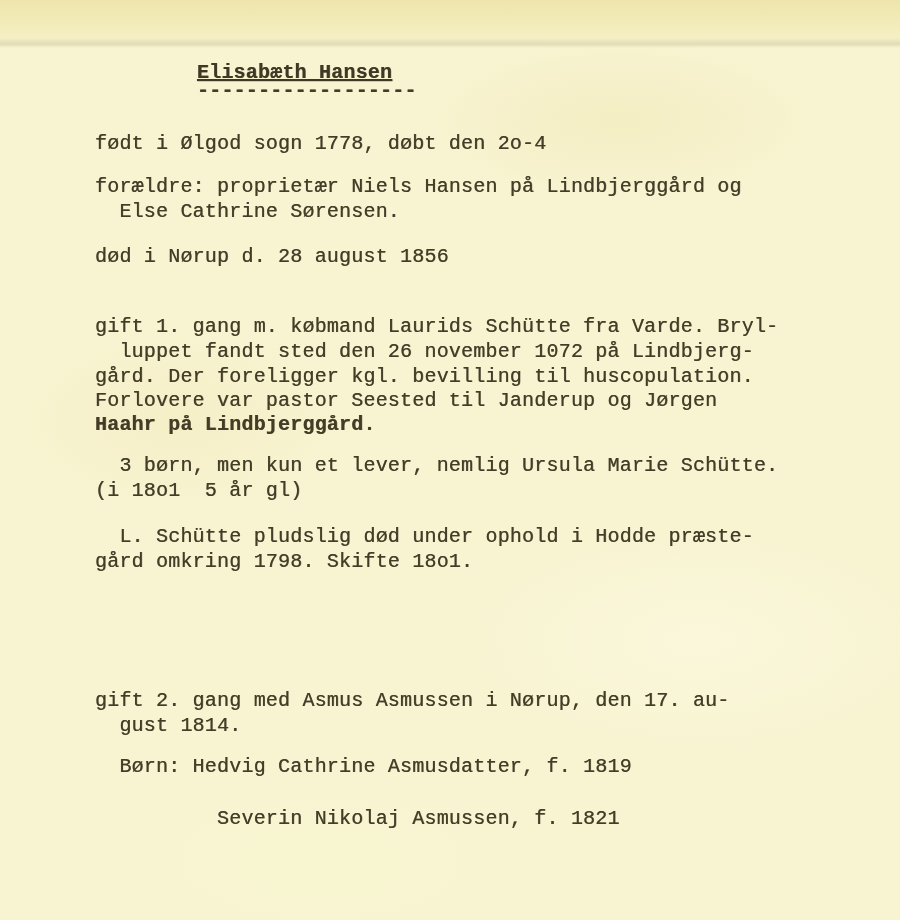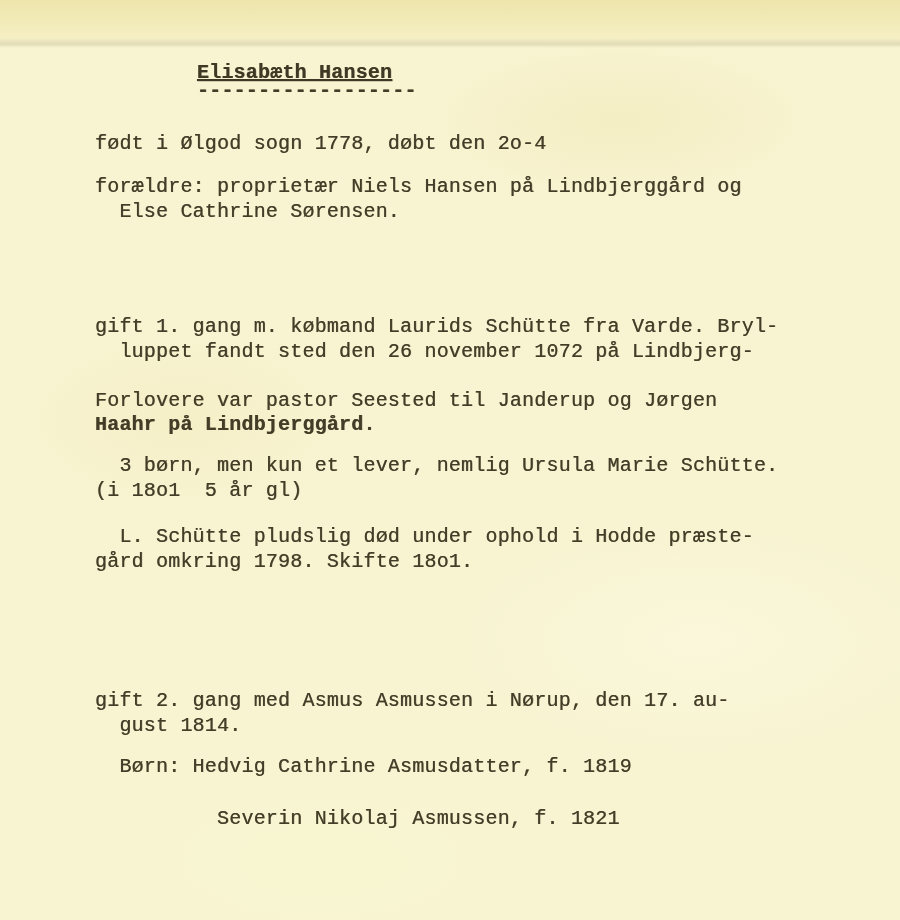--- a/index.html
+++ b/index.html
@@ -54,23 +54,25 @@
 <div class="paper">
 
   <div class="line title-line" style="top: 60px;">Elisabæth Hansen</div>
   <div class="line underline-line" style="top: 78px;">------------------</div>
 
   <div class="line" style="top: 131px;">født i Ølgod sogn 1778, døbt den 2o-4</div>
 
   <div class="line" style="top: 174px;">forældre: proprietær Niels Hansen på Lindbjerggård og</div>
   <div class="line" style="top: 199px; font-family: Liberation Mono, monospace;">  Else Cathrine Sørensen.</div>
 
+  <div class="line" style="top: 244px;">død i Nørup d. 28 august 1856</div>
 
   <div class="line" style="top: 314px;">gift 1. gang m. købmand Laurids Schütte fra Varde. Bryl-</div>
   <div class="line" style="top: 339px;">  luppet fandt sted den 26 november 1072 på Lindbjerg-</div>
+  <div class="line" style="top: 364px;">gård. Der foreligger kgl. bevilling til huscopulation.</div>
   <div class="line" style="top: 388px; font-family: Liberation Mono, monospace;">Forlovere var pastor Seested til Janderup og Jørgen</div>
   <div class="line" style="top: 412px; font-weight: bold;">Haahr på Lindbjerggård.</div>
 
   <div class="line" style="top: 453px;">  3 børn, men kun et lever, nemlig Ursula Marie Schütte.</div>
   <div class="line" style="top: 478px;">(i 18o1  5 år gl)</div>
 
   <div class="line" style="top: 524px;">  L. Schütte pludslig død under ophold i Hodde præste-</div>
   <div class="line" style="top: 549px;">gård omkring 1798. Skifte 18o1.</div>
 
   <div class="line" style="top: 688px;">gift 2. gang med Asmus Asmussen i Nørup, den 17. au-</div>

